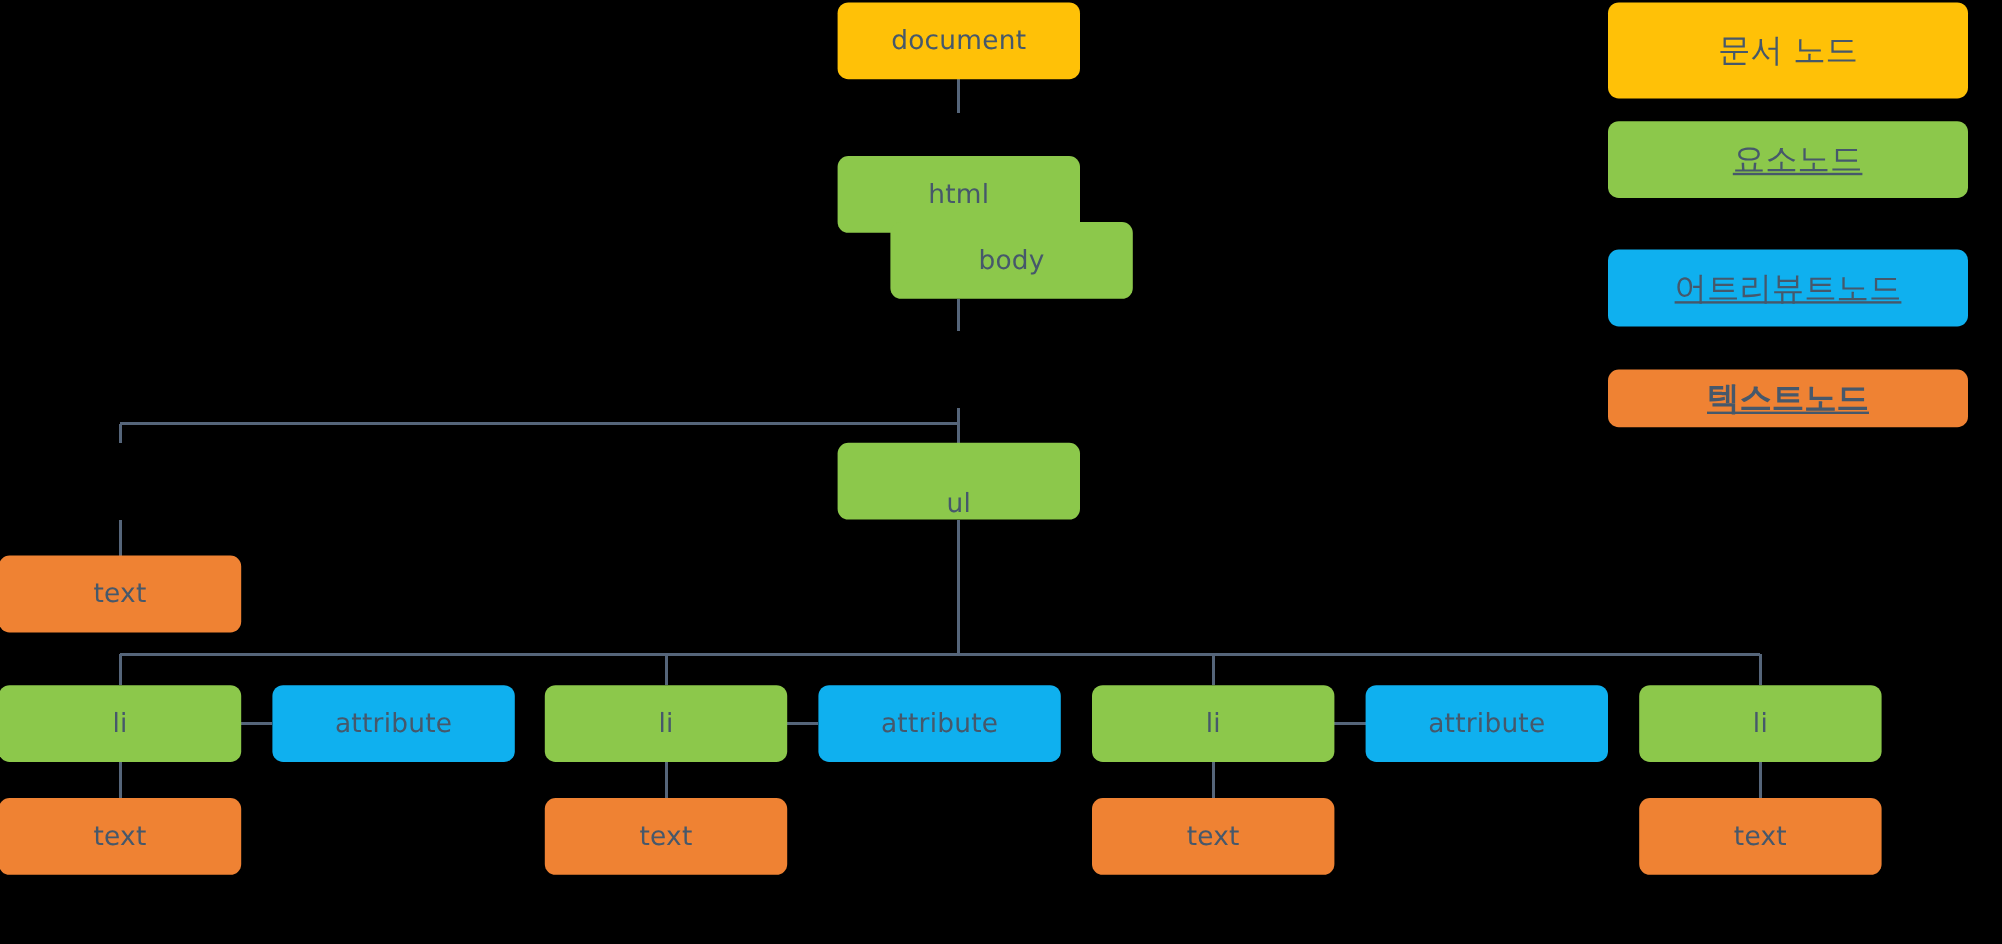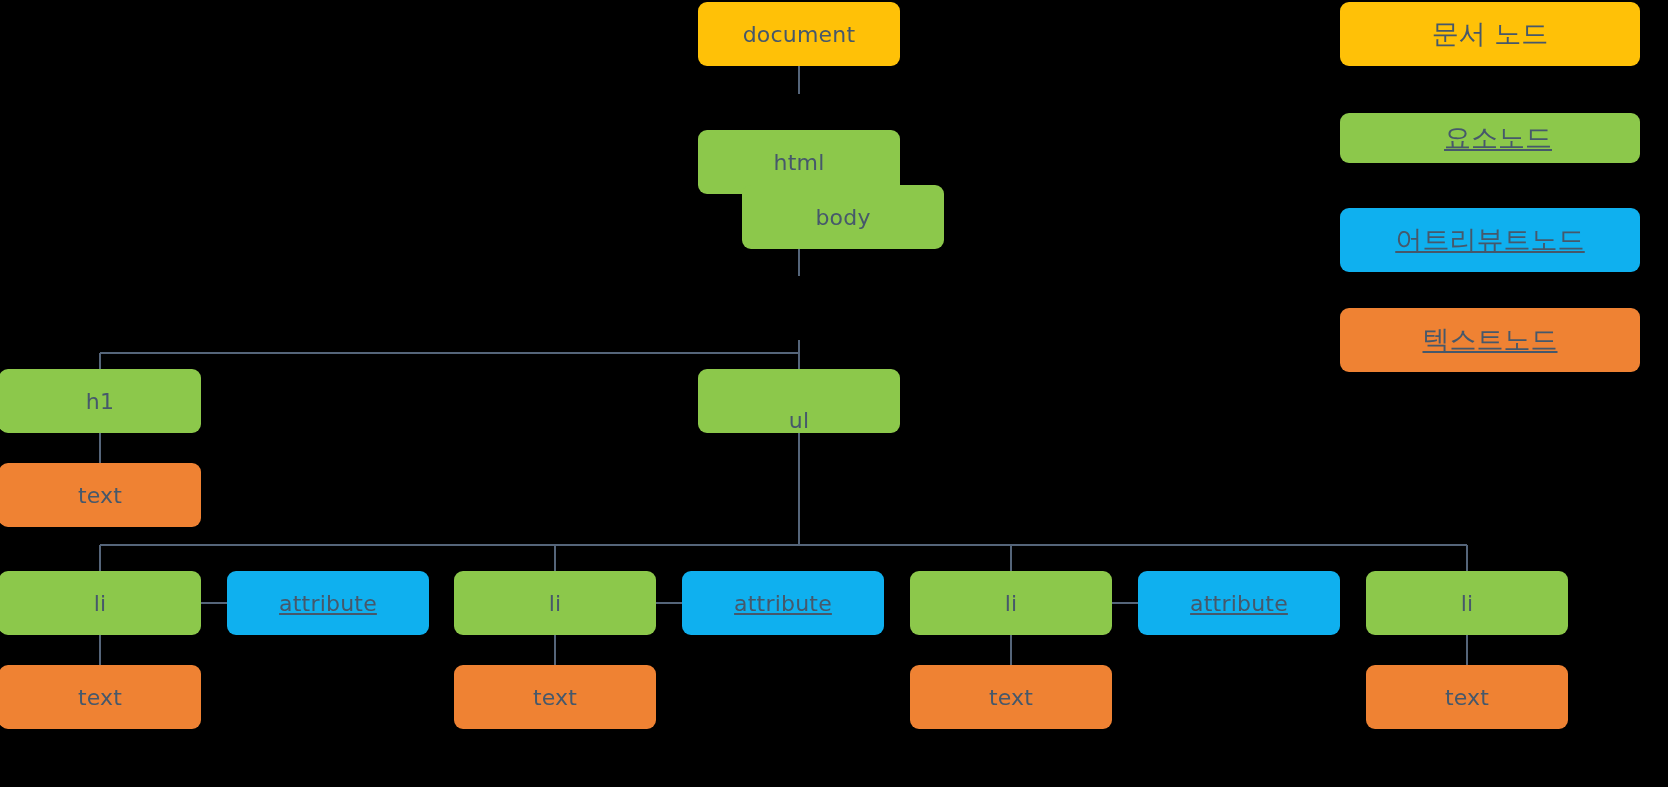--- a/index.html
+++ b/index.html
@@ -24,21 +24,21 @@
     justify-content:center;
     color:#46586B;
     font-size:22px;
     font-weight:400;
     letter-spacing:0.2px;
     box-sizing:border-box;
     white-space:nowrap;
   }
   .n-document{background:#FFC107;}
   .n-element {background:#8CC84B;}
-  .n-attribute{background:#0FB0EF;text-decoration:underline;}
+  .n-attribute{background:#0FB0EF;}
   .n-text    {background:#EF8233;}
 
   
   .legend-item{
     position:absolute;
     border-radius:9px;
     display:flex;
     align-items:center;
     justify-content:center;
     color:#46586B;
@@ -93,23 +93,20 @@
 
   <div class="node n-element" style="left:698px;top:94px;width:202px;height:64px;margin-top:36px;">
     <span>html</span>
   </div>
 
   <div class="node n-element" style="left:698px;top:185px;width:202px;height:64px;margin-left:44px;">
     <span>body</span>
   </div>
 
 
-  <div class="node n-element" style="left:-1px;top:369px;width:202px;height:64px;">
-    <span>h1</span>
-  </div>
 
   <div class="node n-element" style="left:698px;top:369px;width:202px;height:64px;align-items:flex-end;">
     <span>ul</span>
   </div>
 
   <div class="node n-text" style="left:-1px;top:463px;width:202px;height:64px;">
     <span>text</span>
   </div>
 
   <div class="node n-element" style="left:-1px;top:571px;width:202px;height:64px;">
@@ -142,29 +139,29 @@
     <span>text</span>
   </div>
 
   <div class="node n-element" style="left:1366px;top:571px;width:202px;height:64px;">
     <span>li</span>
   </div>
   <div class="node n-text" style="left:1366px;top:665px;width:202px;height:64px;">
     <span>text</span>
   </div>
 
-  <div class="legend-item n-document" style="left:1340px;top:2px;width:300px;height:64px;">
+  <div class="legend-item n-document" style="left:1340px;top:2px;width:300px;height:80px;">
     <span class="lab">문서 노드</span>
   </div>
 
-  <div class="legend-item n-element underlined" style="left:1340px;top:113px;width:300px;height:50px;padding-left:16px;">
+  <div class="legend-item n-element underlined" style="left:1340px;top:101px;width:300px;height:64px;padding-left:16px;">
     <span class="lab">요소노드</span>
   </div>
 
   <div class="legend-item n-attribute underlined" style="left:1340px;top:208px;width:300px;height:64px;">
     <span class="lab">어트리뷰트노드</span>
   </div>
 
-  <div class="legend-item n-text underlined" style="left:1340px;top:308px;width:300px;height:64px;">
+  <div class="legend-item n-text underlined" style="left:1340px;top:308px;width:300px;height:48px;font-weight:bold;">
     <span class="lab">텍스트노드</span>
   </div>
 
 </div>
 
 </body></html>

